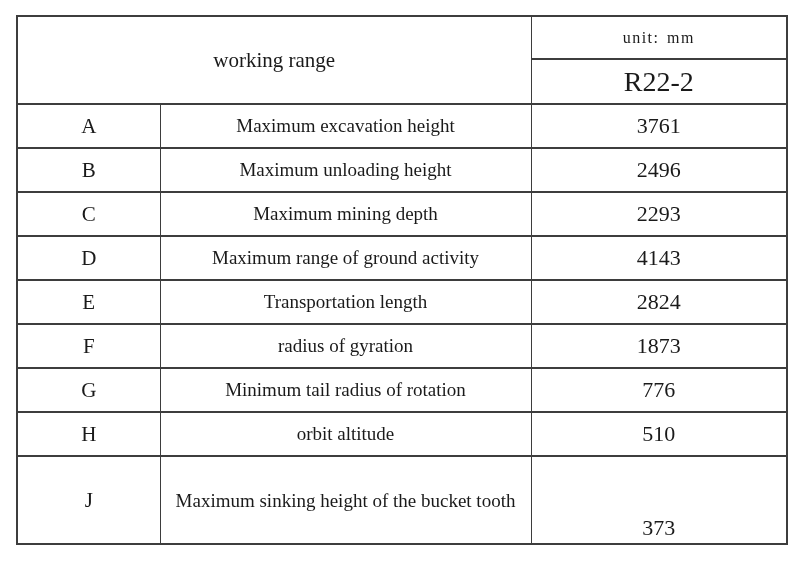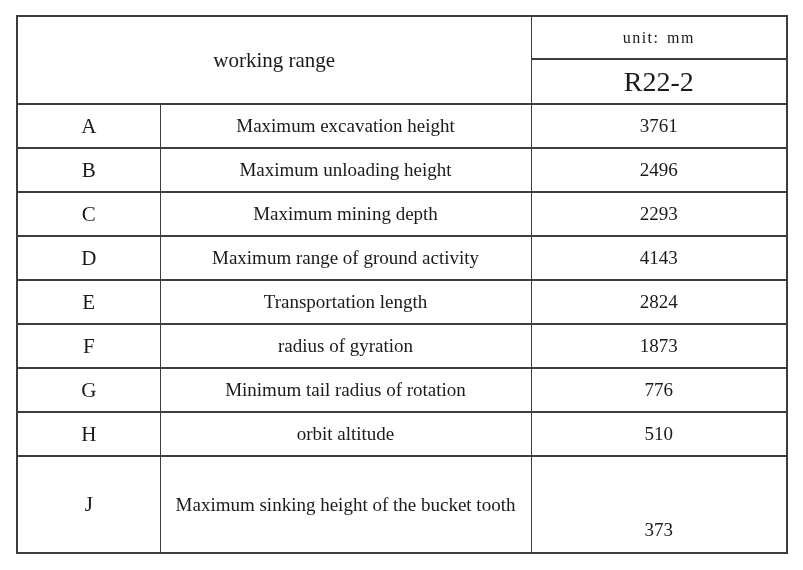--- a/index.html
+++ b/index.html
@@ -65,32 +65,32 @@
     font-size: 21px;
     height: 42px;
   }
   td.desc-cell {
     text-align: left;
     padding-left: 12px;
     padding-right: 8px;
     font-size: 19px;
   }
   td.value-cell {
-    font-size: 19px;
+    font-size: 22px;
   }
   tbody tr:last-child td {
     height: 84px;
   }
   tbody tr:last-child td.desc-cell {
     line-height: 43px;
     margin-left: 28px;
   }
   tbody tr:last-child td.value-cell {
     vertical-align: bottom;
-    padding-bottom: 11px;
+    padding-bottom: 2px;
     border-radius: 13px;
   }
 </style>
 </head>
 <body>
 
 <div class="page">
   <table class="spec">
     <colgroup>
       <col style="width:143px">

